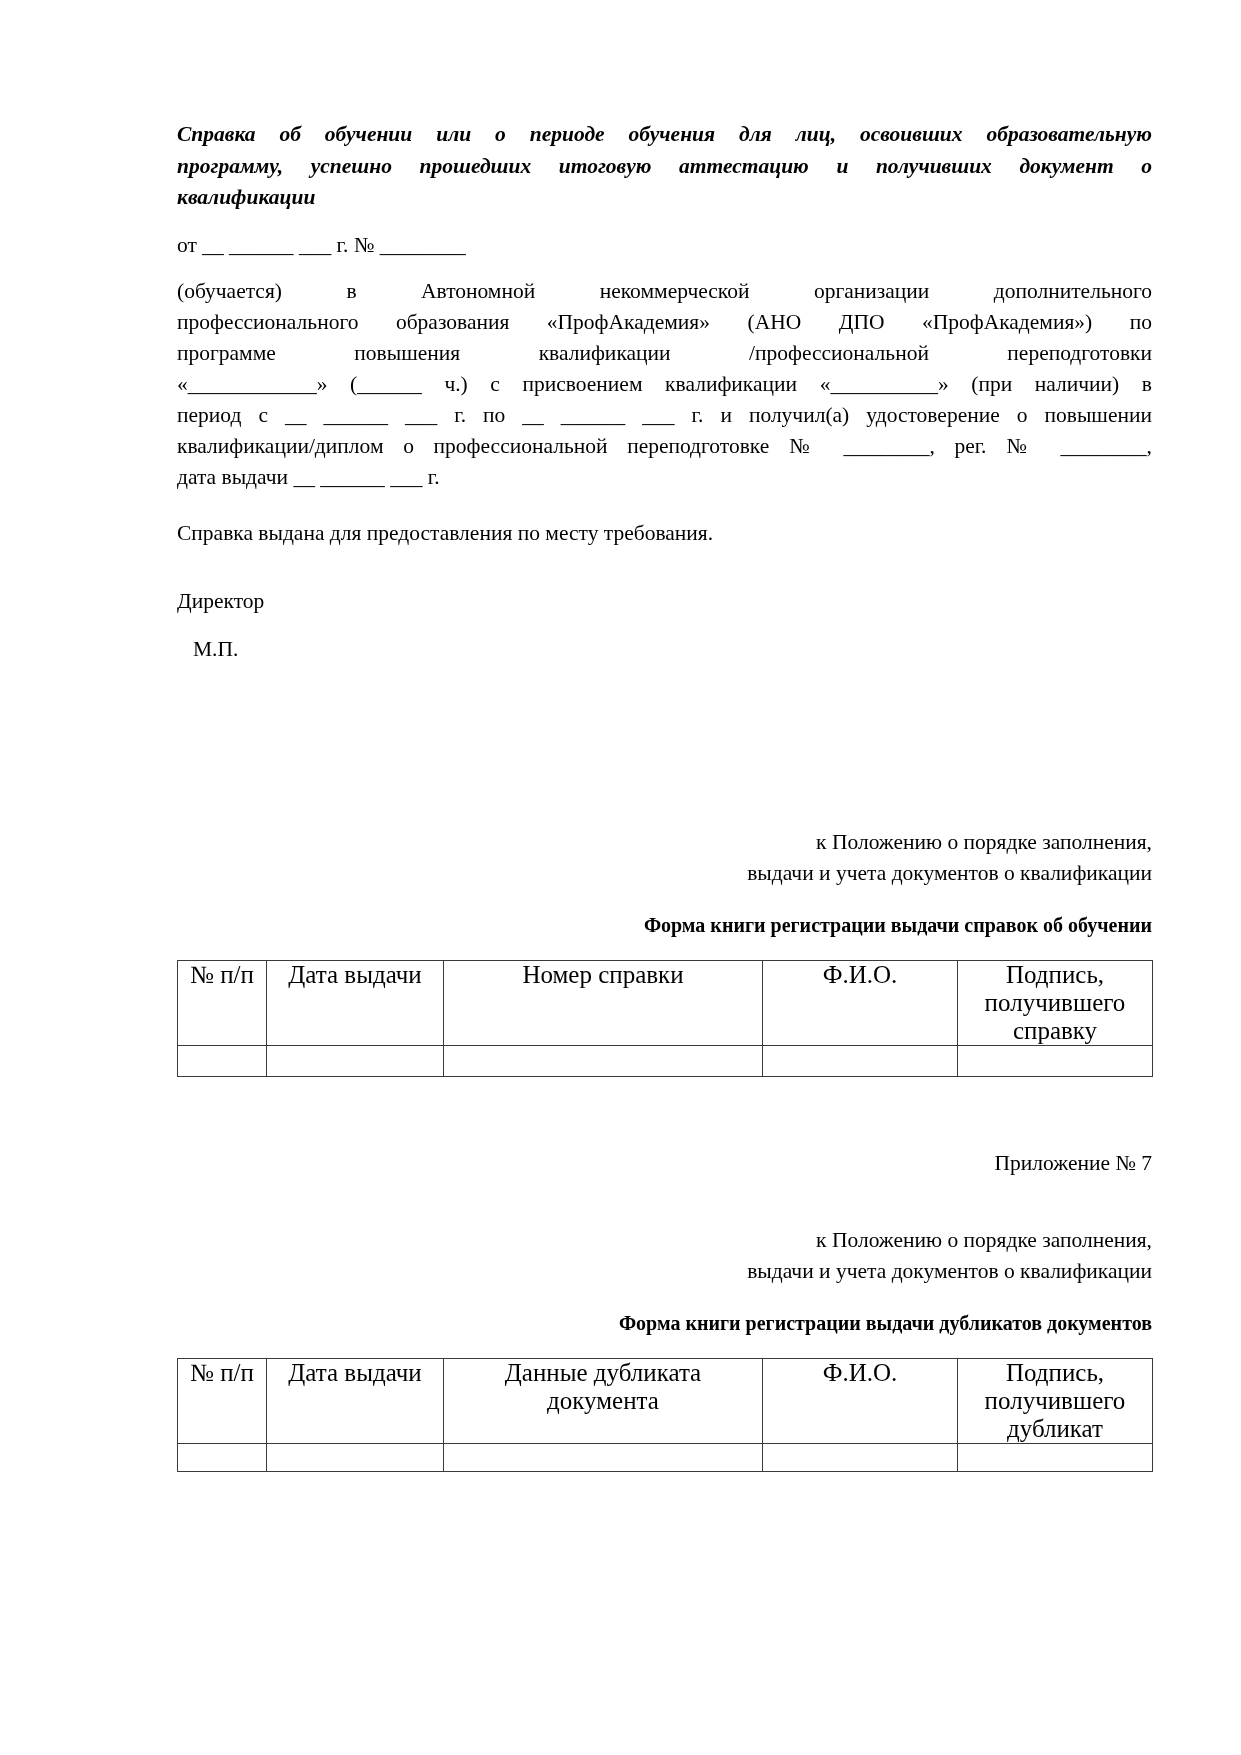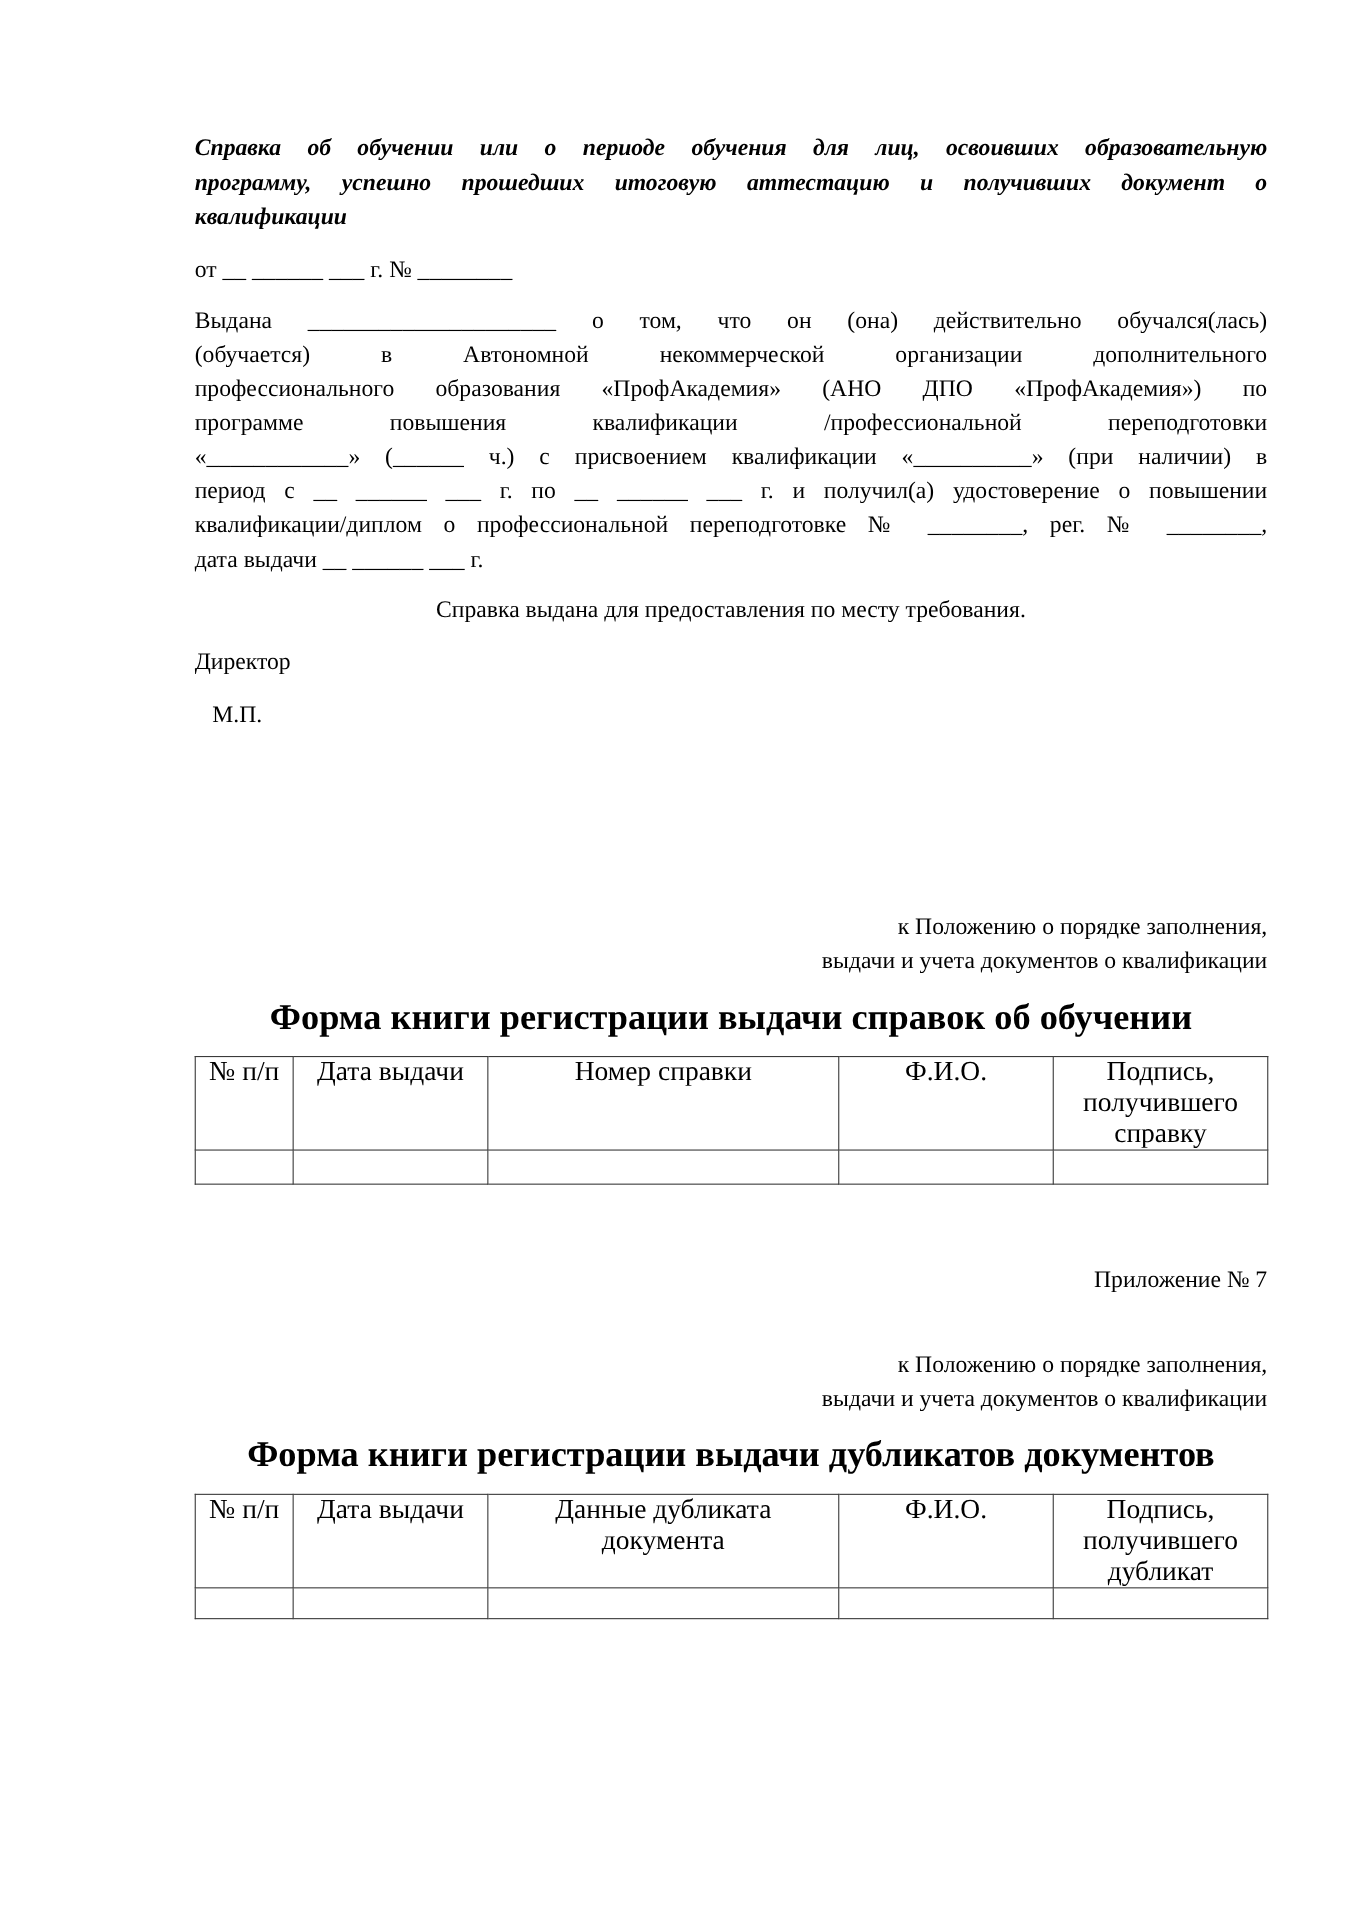--- a/index.html
+++ b/index.html
@@ -5,21 +5,21 @@
   html, body { margin:0; padding:0; background:#ffffff; }
   body { width:1241px; height:1755px; position:relative; overflow:hidden;
          font-family:"Liberation Serif", serif; color:#000; font-size:21.5px; }
   .page { position:absolute; left:0; top:0; width:981px; height:1755px; background:#fff;padding-left:12px; }
   .abs { position:absolute; left:177px; width:975px; }
   .line { height:31px; line-height:31px; white-space:nowrap; }
   .jl { text-align:justify; text-align-last:justify; white-space:normal; height:31px; overflow:hidden; }
   .title-italic { font-weight:bold; font-style:italic; line-height:31.5px; text-align:justify; text-align-last:left; }
   .title-italic .jl { text-align-last:justify; height:31.5px; }
   .right { text-align:right; line-height:31px; }
-  .form-title { text-align:center; font-weight:bold; font-size:33px; line-height:32px; }
+  .form-title { text-align:right; font-weight:bold; font-size:20px; line-height:32px; }
   table.reg { position:absolute; left:177px; width:975px; border-collapse:collapse; table-layout:fixed; }
   table.reg td, table.reg th { border:1.5px solid #3a3a3a; font-weight:normal; vertical-align:top;
          text-align:center; font-size:25px; line-height:28px; padding:0 4px; }
   table.reg tr.hdr td { height:84px; }
   table.reg tr.row td { height:30px; padding:0; }
   table.reg.t2 tr.row td { height:27px; }
 </style>
 </head>
 <body>
 
@@ -27,31 +27,30 @@
 
   <div class="abs title-italic" style="top:119px;">
     <div class="jl">Справка об обучении или о периоде обучения для лиц, освоивших образовательную</div>
     <div class="jl">программу, успешно прошедших итоговую аттестацию и получивших документ о</div>
     <div class="line">квалификации</div>
   </div>
 
   <div class="abs line" style="top:230px;">от __ ______ ___ г. № ________</div>
 
   <div class="abs" style="top:276px;">
-    <div class="jl line">Выдана _____________________ о том, что он (она) действительно обучался(лась)</div>
     <div class="jl line">(обучается) в Автономной некоммерческой организации дополнительного</div>
     <div class="jl line">профессионального образования «ПрофАкадемия» (АНО ДПО «ПрофАкадемия») по</div>
     <div class="jl line">программе повышения квалификации /профессиональной переподготовки</div>
     <div class="jl line">«____________» (______ ч.) с присвоением квалификации «__________» (при наличии) в</div>
     <div class="jl line">период с __ ______ ___ г. по __ ______ ___ г. и получил(а) удостоверение о повышении</div>
     <div class="jl line">квалификации/диплом о профессиональной переподготовке № ________, рег. № ________,</div>
     <div class="line">дата выдачи __ ______ ___ г.</div>
   </div>
 
-  <div class="abs line" style="top:539px;text-align:center;">Справка выдана для предоставления по месту требования.</div>
+  <div class="abs line" style="top:518px;">Справка выдана для предоставления по месту требования.</div>
   <div class="abs line" style="top:586px;">Директор</div>
   <div class="abs line" style="top:634px;margin-left:16px;">М.П.</div>
 
   <div class="abs right" style="top:827px;">
     <div>к Положению о порядке заполнения,</div>
     <div>выдачи и учета документов о квалификации</div>
   </div>
   <div class="abs form-title" style="top:909px;">Форма книги регистрации выдачи справок об обучении</div>
 
   <table class="reg t1" style="top:960px;">

